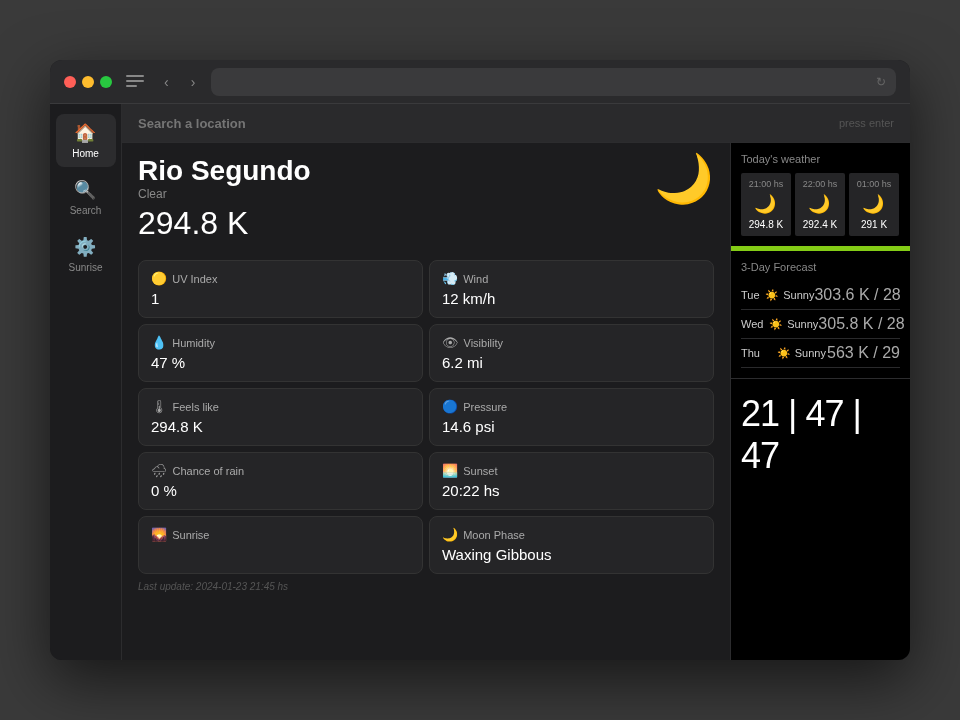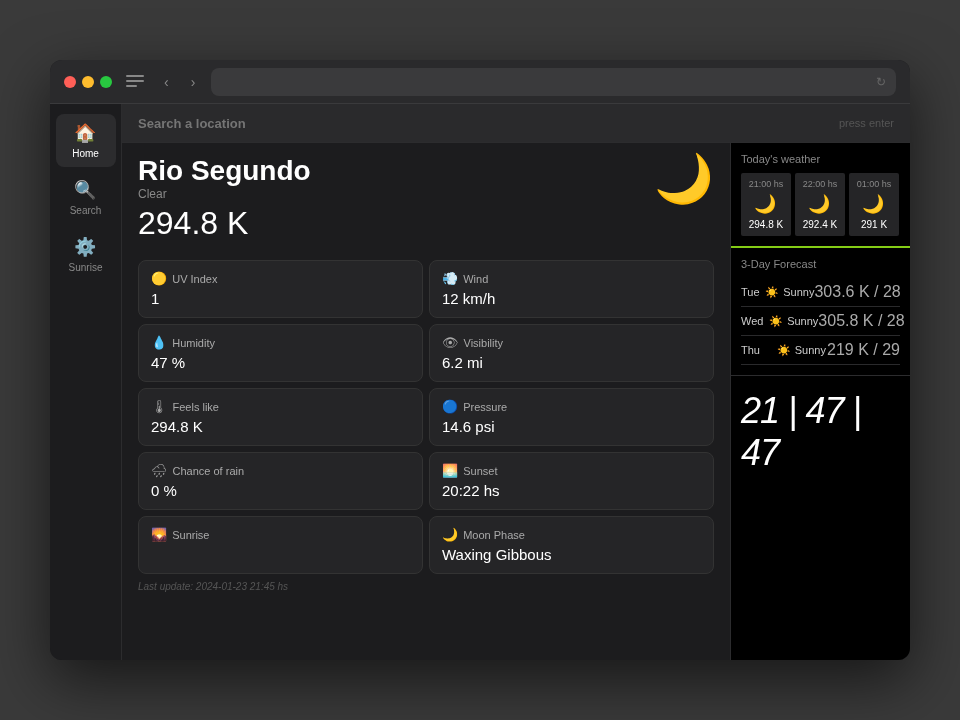--- a/index.html
+++ b/index.html
@@ -314,21 +314,21 @@
     }
 
     .hourly-temp {
       color: #fff;
       font-size: 10px;
     }
 
     
     .forecast {
       padding: 10px;
-      border-top: 2px solid #84cc16;
+      border-top: 5px solid #84cc16;
     }
 
     .forecast-row {
       display: flex;
       align-items: center;
       justify-content: space-between;
       padding: 5px 0;
       border-bottom: 1px solid #2a2a2c;
       color: #ccc;
       font-size: 11px;
@@ -344,21 +344,20 @@
     }
     .forecast-temp { color: #aaa; font-size: 16px; white-space: nowrap; }
 
     
     .big-numbers {
       padding: 14px 10px;
       border-top: 1px solid #2c2c2e;
       display: flex;
       align-items: center;
       justify-content: flex-start;
-      font-style: italic;
     }
 
     .big-numbers-text {
       font-size: 36px;
       font-weight: 300;
       color: #fff;
       letter-spacing: -1px;
     }
   </style>
 </head>
@@ -547,21 +546,21 @@
                 <span>Sunny</span>
               </span>
               <span class="forecast-temp">305.8 K / 28</span>
             </div>
             <div class="forecast-row">
               <span class="forecast-day">Thu</span>
               <span class="forecast-condition">
                 <span>☀️</span>
                 <span>Sunny</span>
               </span>
-              <span class="forecast-temp">219 K / 29</span>
+              <span class="forecast-temp">563 K / 29</span>
             </div>
           </div>
 
           <div class="big-numbers">
             <div class="big-numbers-text">21 | 47 | 47</div>
           </div>
         </div>
       </div>
     </div>
   </div>

